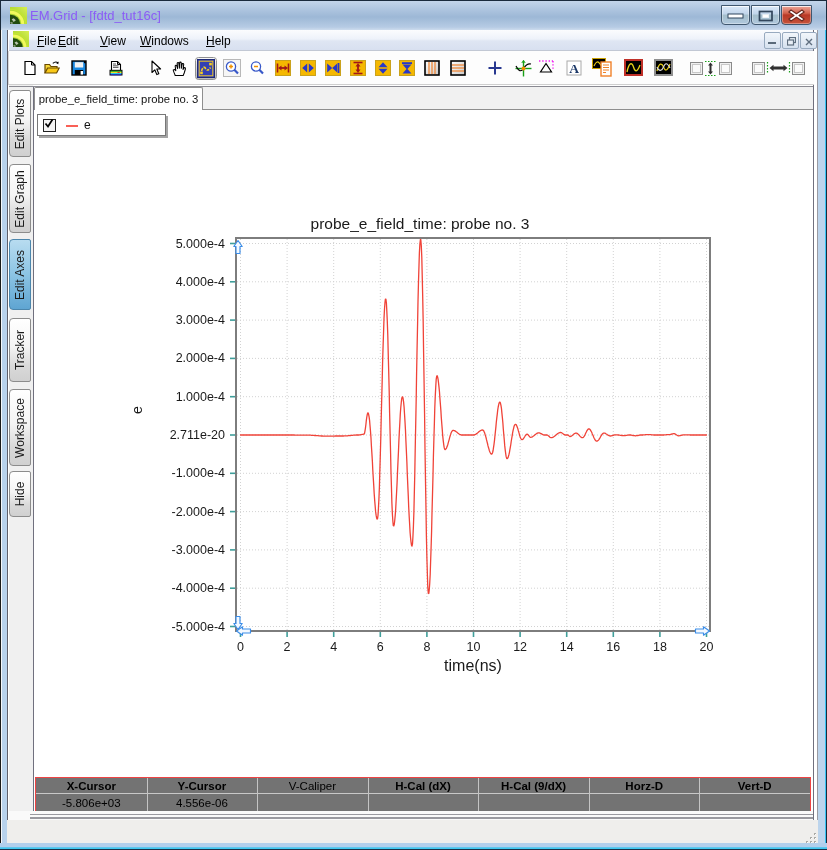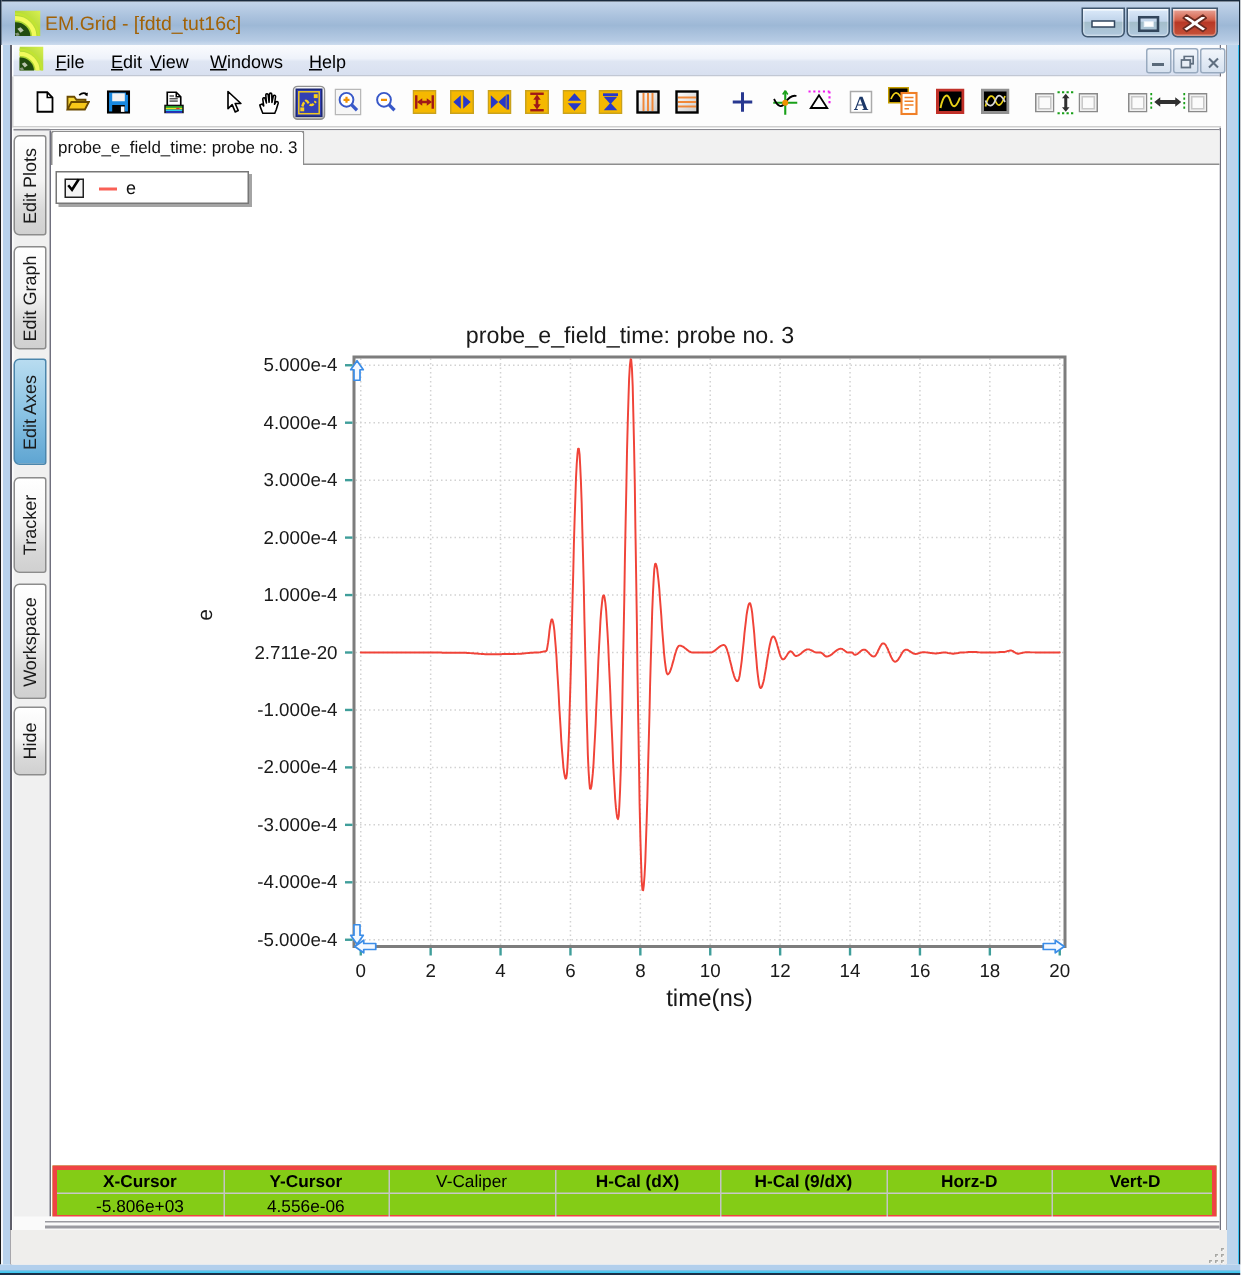--- a/index.html
+++ b/index.html
@@ -4,21 +4,21 @@
 html,body{width:827px;height:850px;overflow:hidden}
 body{font-family:"Liberation Sans",sans-serif;position:relative;background:#fff}
 .abs{position:absolute}
 
 #frame{position:absolute;inset:0;background:#fff}
 #lborder{position:absolute;left:0;top:30px;width:9px;bottom:7px;background:linear-gradient(90deg,#1a1a1a 0px,#1a1a1a 1px,#f4f7fa 1px,#f4f7fa 2px,#b8d2ec 2px,#b8d2ec 7px,#5f5f6a 7px,#5f5f6a 8px,#ffffff 8px)}
 #rborder{position:absolute;right:0;top:30px;width:14px;bottom:7px;background:linear-gradient(90deg,#70707e 0px,#70707e 1px,#ffffff 1px,#ffffff 4px,#9a9aa2 4px,#9a9aa2 5px,#bcd4ec 5px,#bcd4ec 12px,#38c4f4 12px,#38c4f4 13px,#1a2a3c 13px)}
 #bborder{position:absolute;left:0;right:0;bottom:0;height:7px;background:linear-gradient(180deg,#b2cfec 0px,#b2cfec 4px,#7ec2e8 4px,#44c8f0 5px,#38c8f0 6px,#1c3048 6px)}
 
 #titlebar{position:absolute;left:1px;top:0;right:1px;height:30px;border-top:1px solid #1a2a3c;background:linear-gradient(180deg,#c3d5ea 0%,#a8c0dc 38%,#9db8d6 55%,#b6cbe4 90%,#cddcee 100%)}
-#titletext{position:absolute;left:30px;top:8px;font-size:13px;color:#a16207}
+#titletext{position:absolute;left:30px;top:8px;font-size:13px;color:#8b5cf6}
 
 .capbtn{position:absolute;top:5px;height:20px;border:1px solid #40576f;border-radius:0 0 4px 4px;box-shadow:inset 0 1px 0 rgba(255,255,255,.7), inset 0 0 0 1px rgba(255,255,255,.35)}
 #btnmin{left:721px;width:29px;background:linear-gradient(180deg,#dceafa 0%,#c0d4ea 45%,#a4becb 50%,#b0c8de 100%)}
 #btnmax{left:751px;width:29px;background:linear-gradient(180deg,#dceafa 0%,#c0d4ea 45%,#a4becb 50%,#b0c8de 100%)}
 #btncls{left:781px;width:31px;background:linear-gradient(180deg,#eba79b 0%,#d2624c 40%,#b83826 50%,#c6523a 100%)}
 
 #menubar{position:absolute;left:9px;top:30px;right:14px;height:21px;background:linear-gradient(180deg,#fbfcfe 0%,#eef2fa 45%,#dfe6f3 55%,#d8e0f0 100%);border-bottom:1px solid #c2c8d4}
 .menuitem{position:absolute;top:34px;font-size:12px;color:#000}
 .menuitem u{text-decoration:underline}
 .mdibtn{position:absolute;top:2px;width:17px;height:17px;border:1px solid #98aabf;background:linear-gradient(180deg,#f2f6fb,#d6e1ef);border-radius:2px}
@@ -34,21 +34,21 @@
 
 .vtab{position:absolute;left:9px;width:22px;border:1px solid #8c8c8c;border-radius:4px 2px 2px 4px;background:linear-gradient(180deg,#ffffff 0%,#f4f4f4 45%,#d9d9d9 75%,#d0d0d0 100%)}
 .vtab span{position:absolute;left:50%;top:50%;transform:translate(-50%,-50%) rotate(-90deg);white-space:nowrap;font-size:12px;color:#1a1a1a}
 .vtab.sel{background:linear-gradient(180deg,#b8dcf0 0%,#8cc4e4 50%,#5fa5d2 100%);border-color:#4c86ac}
 
 #legend{position:absolute;left:37px;top:114px;width:129px;height:22px;background:#fff;border:1px solid #777;box-shadow:2px 2px 0 rgba(90,90,90,.55)}
 #legend .cb{position:absolute;left:5px;top:4px;width:13px;height:13px;background:#f4f4f4;border:1px solid #222}
 #legend .dash{position:absolute;left:28px;top:10px;width:12px;height:2px;background:#f96056}
 #legend .lbl{position:absolute;left:46px;top:3px;font-size:12px;color:#111}
 
-#btable{position:absolute;left:35px;top:777px;width:776px;height:36px;border:3px solid #ef4444;background:#84cc16;font-size:11.5px;color:#000}
+#btable{position:absolute;left:35px;top:777px;width:776px;height:36px;border:1px solid #ef4444;background:#737373;font-size:11.5px;color:#000}
 #btable .hdr{position:absolute;top:0;height:16px;left:0;right:0;border-bottom:1px solid #c8c8c8}
 #btable .cell{position:absolute;text-align:center;white-space:nowrap}
 #statusbar{position:absolute;left:7px;top:820px;width:811px;height:23px;background:#efeeec}
 #grip{position:absolute;right:10px;bottom:9px;width:11px;height:11px}
 </style></head>
 <body>
 <div id="frame"></div>
 <div id="titlebar"></div>
 <div style="position:absolute;left:0;top:0;width:1px;height:30px;background:#1a2a3c"></div>
 <div style="position:absolute;right:0;top:0;width:1px;height:30px;background:#1a2a3c"></div>
@@ -64,21 +64,21 @@
   </svg>
 <svg class="abs" style="left:758px;top:10px" width="16" height="12">
     <rect x="1.5" y="1.5" width="12.5" height="9" fill="none" stroke="#32465c" stroke-width="1.7"></rect>
     <rect x="4.8" y="4.5" width="6" height="3.2" fill="#fff" stroke="#eef4fa" stroke-width="0.6"></rect>
   </svg>
 <svg class="abs" style="left:788px;top:9px" width="17" height="13" viewBox="0 0 17 13">
     <path d="M3 1 L8.5 4.7 L14 1 L16.2 3 L11 6.5 L16.2 10 L14 12 L8.5 8.3 L3 12 L0.8 10 L6 6.5 L0.8 3 Z" fill="#fff" stroke="#6a2a20" stroke-width="1.1" stroke-linejoin="round"></path>
   </svg>
 <div id="menubar"></div>
 <div class="menuitem" style="left:37px"><u>F</u>ile</div>
-<div class="menuitem" style="left:74px"><u>E</u>dit</div>
+<div class="menuitem" style="left:58px"><u>E</u>dit</div>
 <div class="menuitem" style="left:100px"><u>V</u>iew</div>
 <div class="menuitem" style="left:140px"><u>W</u>indows</div>
 <div class="menuitem" style="left:206px"><u>H</u>elp</div>
 <div class="mdibtn" style="left:764px;top:32px"></div>
 <div class="mdibtn" style="left:782px;top:32px"></div>
 <div class="mdibtn" style="left:800px;top:32px"></div>
 <svg class="abs" style="left:768px;top:42px" width="9" height="3">
     <rect x="0" y="0" width="8" height="2" fill="#5a6a7a"></rect>
   </svg>
 <svg class="abs" style="left:787px;top:37px" width="9" height="9">

